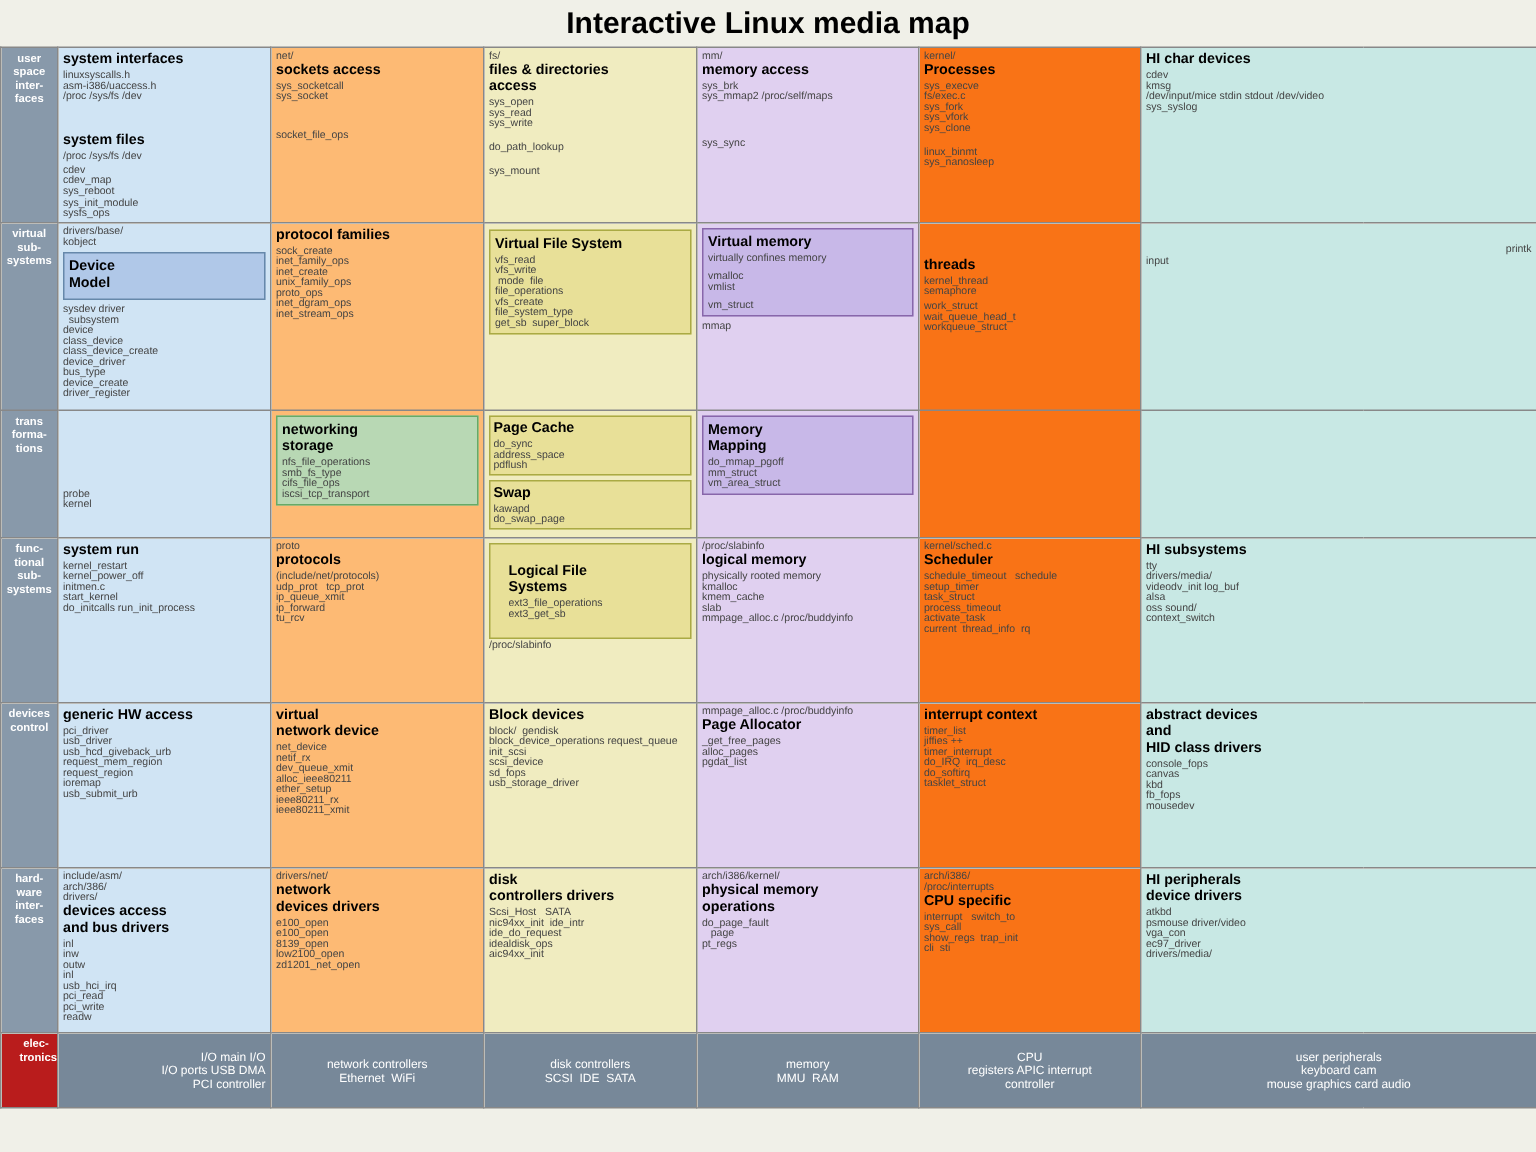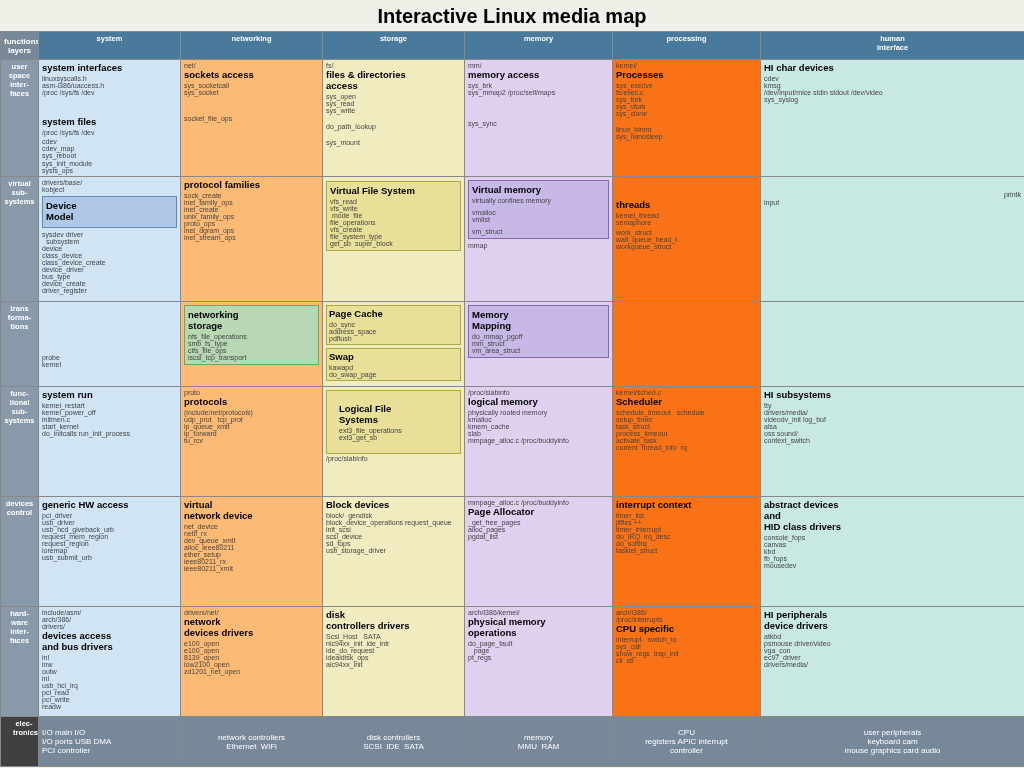--- a/index.html
+++ b/index.html
@@ -98,29 +98,20 @@
       <col style="width:38px">
       <col style="width:142px">
       <col style="width:142px">
       <col style="width:142px">
       <col style="width:148px">
       <col style="width:148px">
       <col style="width:148px">
       <col style="width:116px">
     </colgroup>
     <tbody>
-        <tr style="height:28px">
-      <td class="th-fl" style="font-size:8px;text-align:center;vertical-align:middle;background:#778899;color:white;font-weight:bold;">functions<br>layers</td>
-      <td class="th-main">system</td>
-      <td class="th-main">networking</td>
-      <td class="th-main">storage</td>
-      <td class="th-main">memory</td>
-      <td class="th-main">processing</td>
-      <td class="th-main" colspan="2">human<br>interface</td>
-    </tr>
 
     <tr style="height:100px">
       <td class="th-row">user<br>space<br>inter-<br>faces</td>
 
       <td class="blue-bg">
         <div class="cell-title">system interfaces</div>
         <div class="small-text">linuxsyscalls.h<br>asm-i386/uaccess.h<br>/proc /sys/fs /dev</div>
         <div class="cell-title" style="margin-top:20px;">system files</div>
         <div class="small-text">/proc /sys/fs /dev</div>
         <div style="margin-top:2px;" class="small-text">cdev<br>cdev_map<br>sys_reboot</div>
@@ -384,22 +375,22 @@
         <div class="small-text">interrupt&nbsp;&nbsp;&nbsp;switch_to<br>sys_call<br>show_regs&nbsp;&nbsp;trap_init<br>cli&nbsp;&nbsp;sti</div>
       </td>
 
       <td class="teal-bg" colspan="2">
         <div class="cell-title">HI peripherals<br>device drivers</div>
         <div class="small-text">atkbd<br>psmouse driver/video<br>vga_con<br>ec97_driver<br>drivers/media/</div>
       </td>
     </tr>
 
     <tr style="height:50px">
-      <td class="th-row" style="background:#404040;padding-left:12px;">elec-<br>tronics</td>
-      <td style="background:#778899;color:white;text-align:left;vertical-align:middle;font-size:8px;">
+      <td class="th-row" style="background:#b91c1c;padding-left:12px;">elec-<br>tronics</td>
+      <td style="background:#778899;color:white;text-align:right;vertical-align:middle;font-size:8px;">
         <div>I/O main I/O</div>
         <div>I/O ports USB DMA</div>
         <div>PCI controller</div>
       </td>
       <td style="background:#778899;color:white;text-align:center;vertical-align:middle;font-size:8px;">
         <div>network controllers</div>
         <div>Ethernet&nbsp;&nbsp;WiFi</div>
       </td>
       <td style="background:#778899;color:white;text-align:center;vertical-align:middle;font-size:8px;">
         <div>disk controllers</div>

